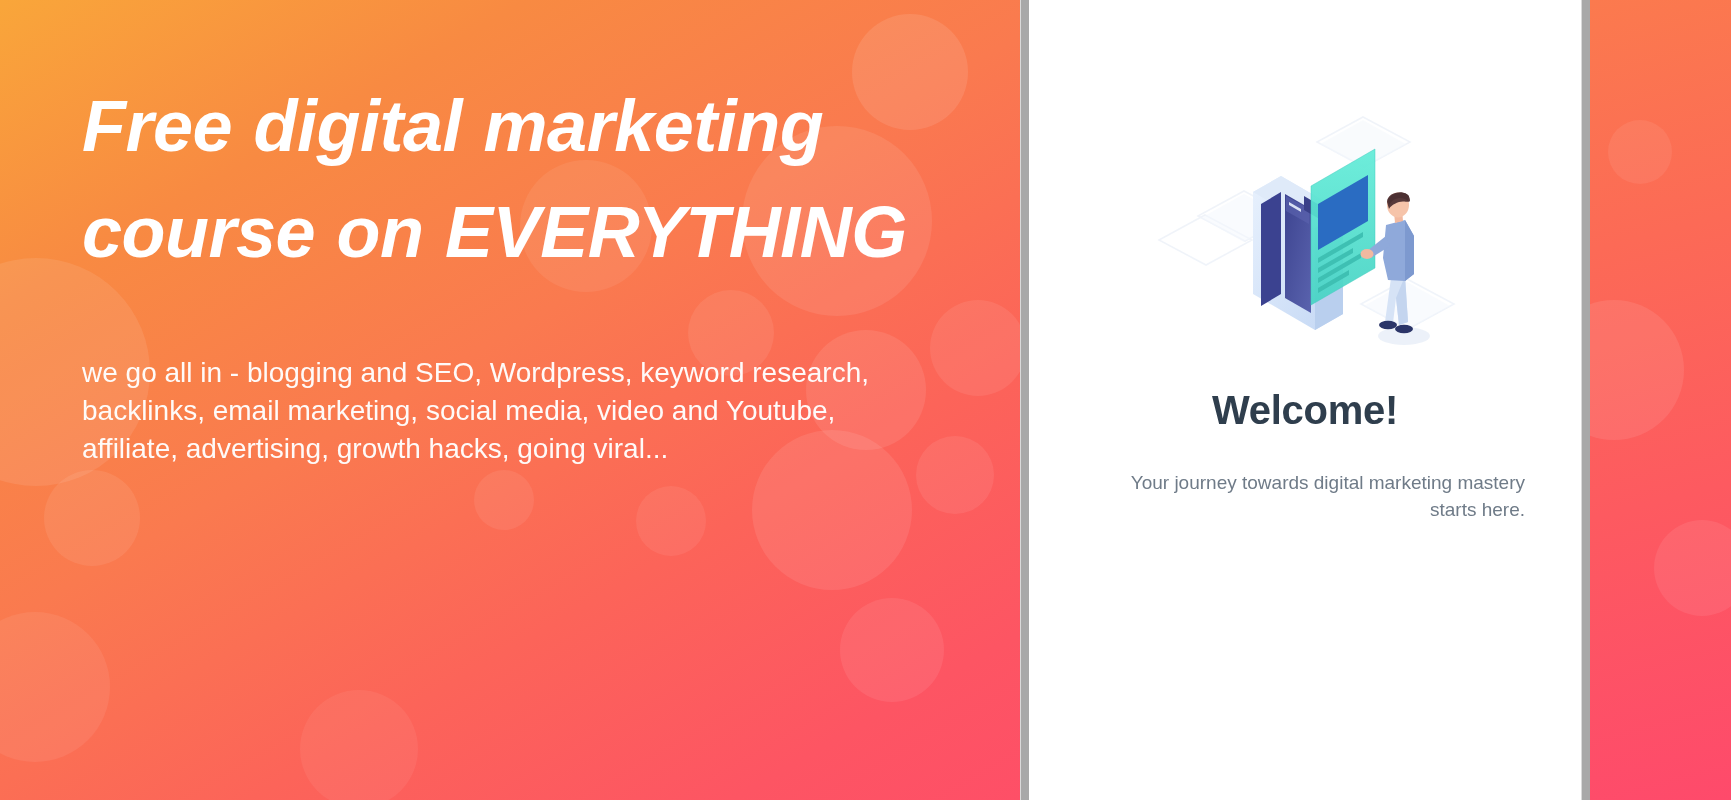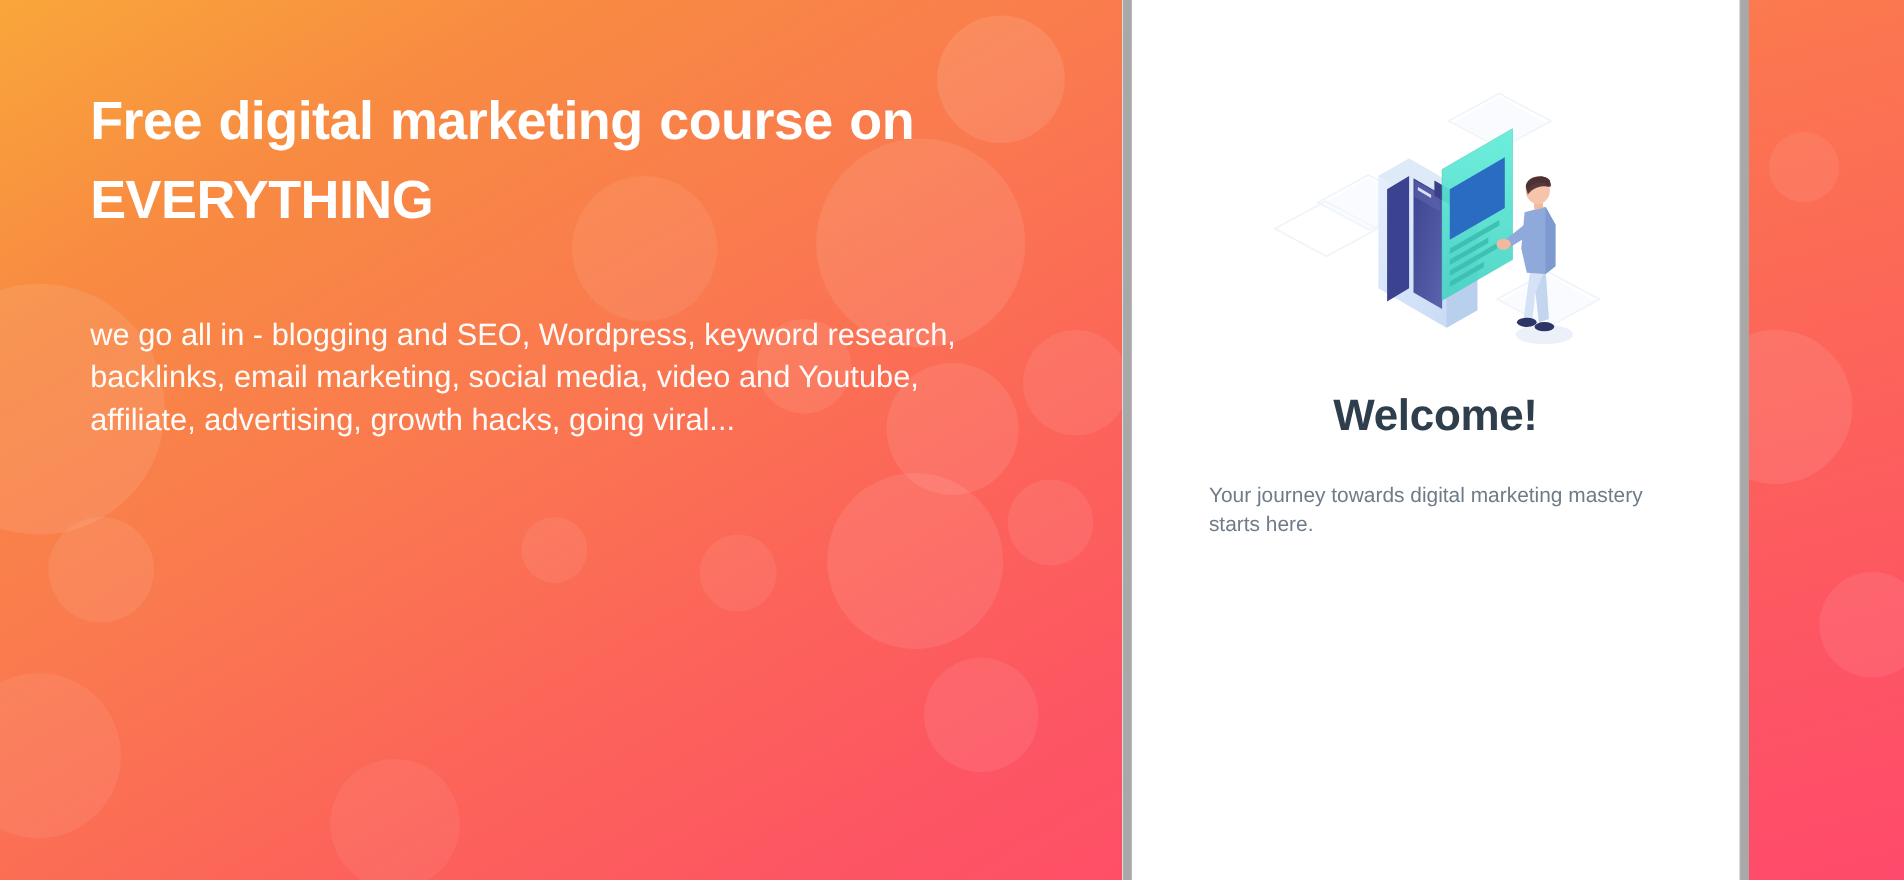--- a/index.html
+++ b/index.html
@@ -29,25 +29,26 @@
   }
   .hero-inner{
     position:relative;
     z-index:3;
     padding:74px 90px 0 82px;
     height:100%;
   }
   .hero-title{
     color:#ffffff;
     font-weight:bold;
-    font-size:49px;
+    font-size:72px;
     line-height:1.47;
     letter-spacing:-0.5px;
     max-width:830px;
     word-spacing:2px;
+    font-style:italic;
   }
   .hero-sub{
     color:#ffffff;
     font-size:28px;
     line-height:1.37;
     font-weight:300;
     margin-top:68px;
     max-width:860px;
     opacity:.97;
   }
@@ -64,21 +65,21 @@
   
   .welcome-panel{
     position:relative;
     flex:0 0 552px;
     width:552px;
     height:800px;
     background:#ffffff;
     display:flex;
     flex-direction:column;
     align-items:center;
-    padding-top:76px;
+    padding-top:108px;
     overflow:hidden;
   }
   .illus-wrap{
     width:400px;
     height:270px;
     position:relative;
   }
   .illus-wrap svg{ display:block; width:100%; height:100%; }
 
   .welcome-title{
@@ -88,21 +89,21 @@
     color:#2f3e4d;
     letter-spacing:-0.3px;
   }
   .welcome-sub{
     margin-top:37px;
     font-size:19px;
     line-height:1.42;
     color:#6f7b88;
     font-weight:300;
     width:440px;
-    text-align:left;
+    text-align:right;
     padding-left:14px;
   }
 
   
   .right-sliver{
     position:relative;
     flex:1 1 auto;
     height:800px;
     overflow:hidden;
     background:linear-gradient(165deg,#fb7a4e 0%,#fc6a56 30%,#fd5a60 62%,#fe4a6b 100%);

